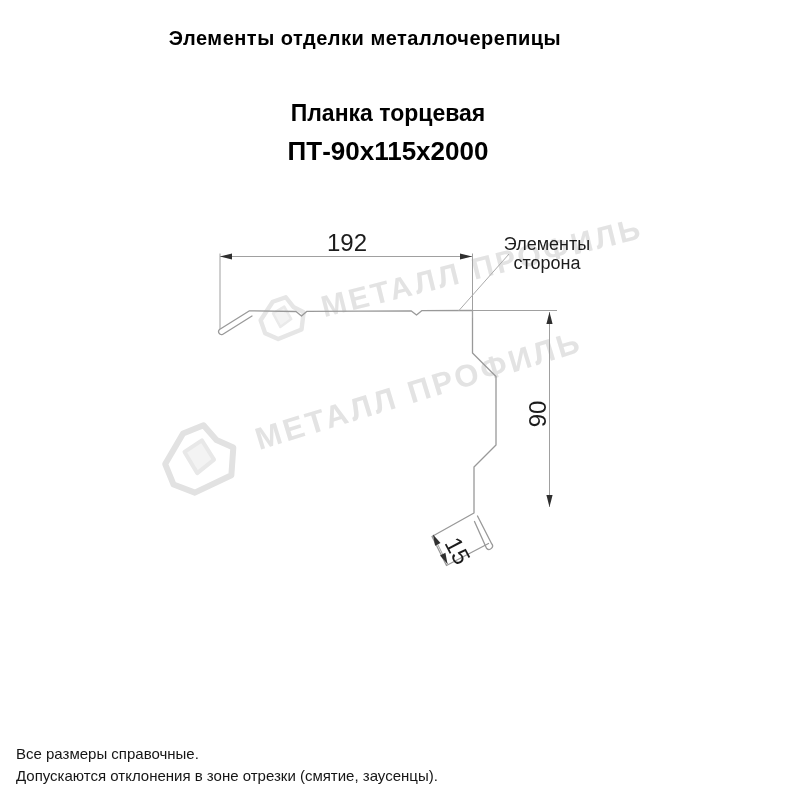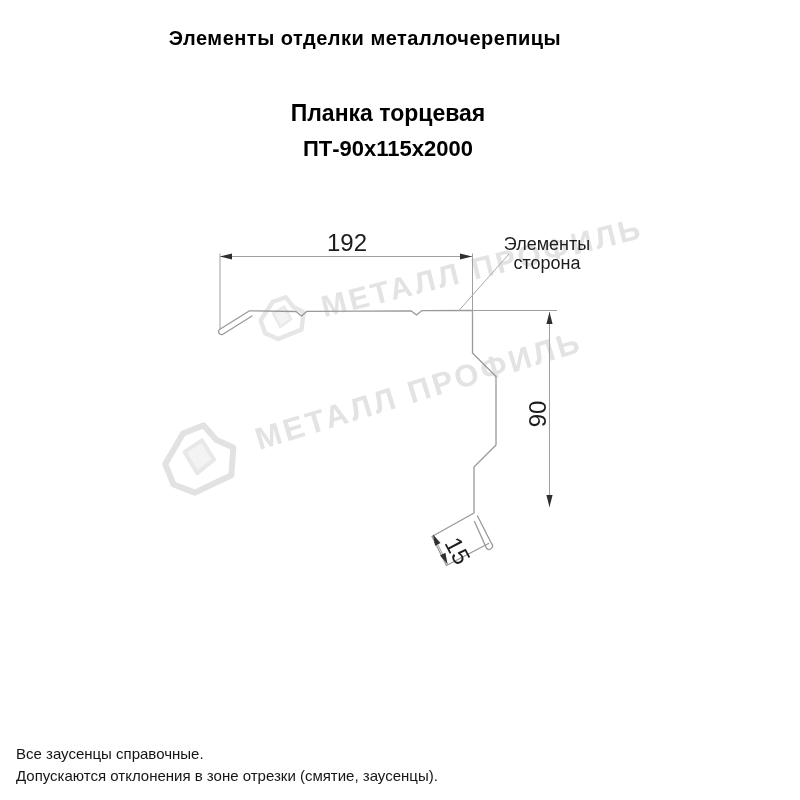--- a/index.html
+++ b/index.html
@@ -6,21 +6,21 @@
   .page{
     position:relative;width:800px;height:800px;background:#ffffff;overflow:hidden;
     font-family:"Liberation Sans","DejaVu Sans",sans-serif;color:#111;
   }
   
   .page-title{position:absolute;top:27px;left:0;width:730px;text-align:center;
     font-size:20px;font-weight:bold;color:#000;letter-spacing:.5px;}
   .subtitle{position:absolute;top:100px;left:88px;width:600px;text-align:center;
     font-size:23px;font-weight:bold;color:#000;}
   .model{position:absolute;top:136px;left:88px;width:600px;text-align:center;
-    font-size:22px;font-weight:bold;color:#000;}
+    font-size:26px;font-weight:bold;color:#000;}
   
   .wm{position:absolute;display:flex;align-items:center;gap:8px;z-index:1;
       transform-origin:0 50%;pointer-events:none;}
   .wm-text{font-weight:bold;color:#e3e3e3;letter-spacing:3px;white-space:nowrap;}
   .wm-upper{left:252px;top:300px;transform:rotate(-14deg);}
   .wm-upper .wm-text{font-size:30px;}
   .wm-lower{left:153px;top:432px;transform:rotate(-17deg);}
   .wm-lower .wm-text{font-size:31px;}
   
   .draw{position:absolute;left:0;top:0;z-index:2;}
@@ -90,17 +90,17 @@
   <div class="dim-label dim-115">192</div>
   <div class="dim-label dim-90">90</div>
   <div class="dim-label dim-15">15</div>
 
   <div class="face-label">
     <div>Элементы</div>
     <div>сторона</div>
   </div>
 
   <div class="footer">
-    <div>Все заусенцы справочные.</div>
+    <div>Все размеры справочные.</div>
     <div>Допускаются отклонения в зоне отрезки (смятие, заусенцы).</div>
   </div>
 
 </div>
 
 </body></html>

